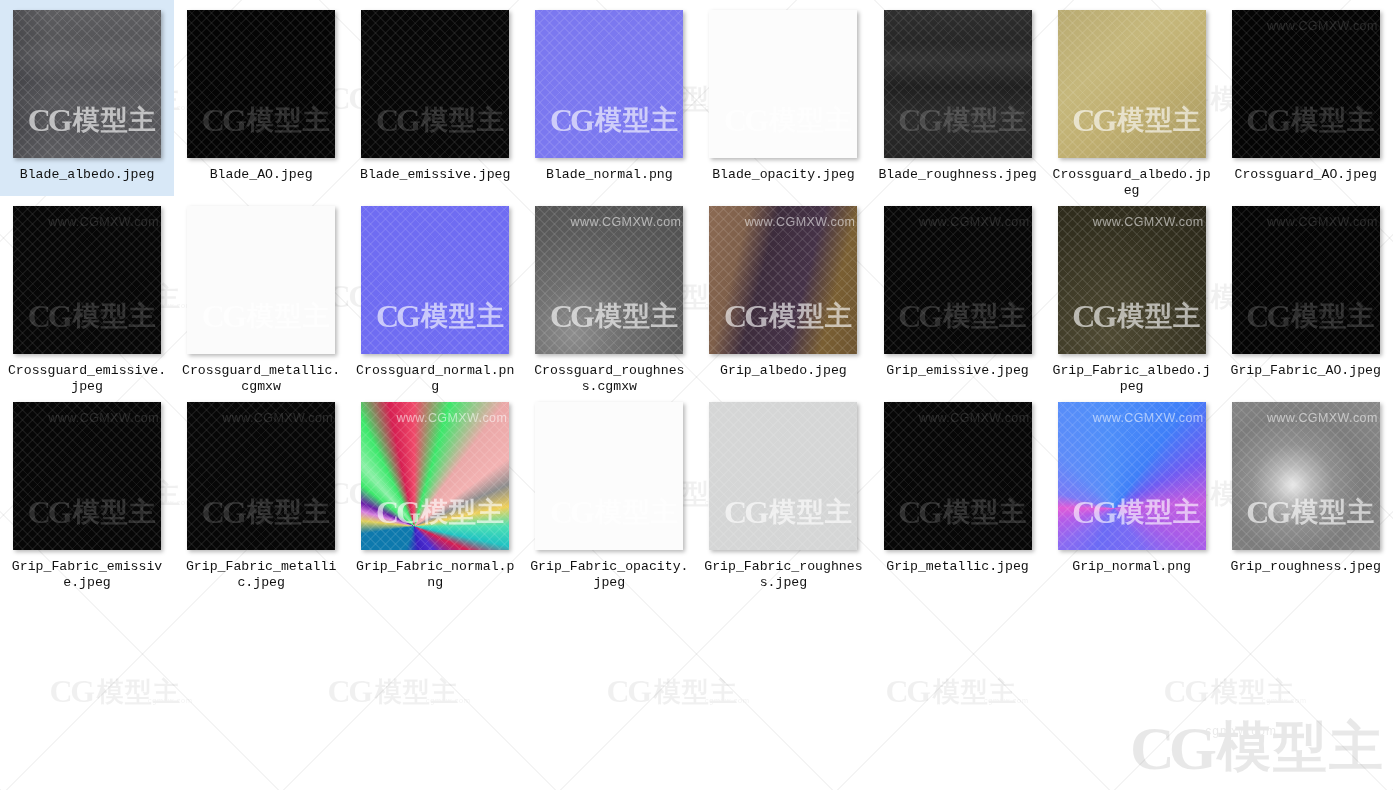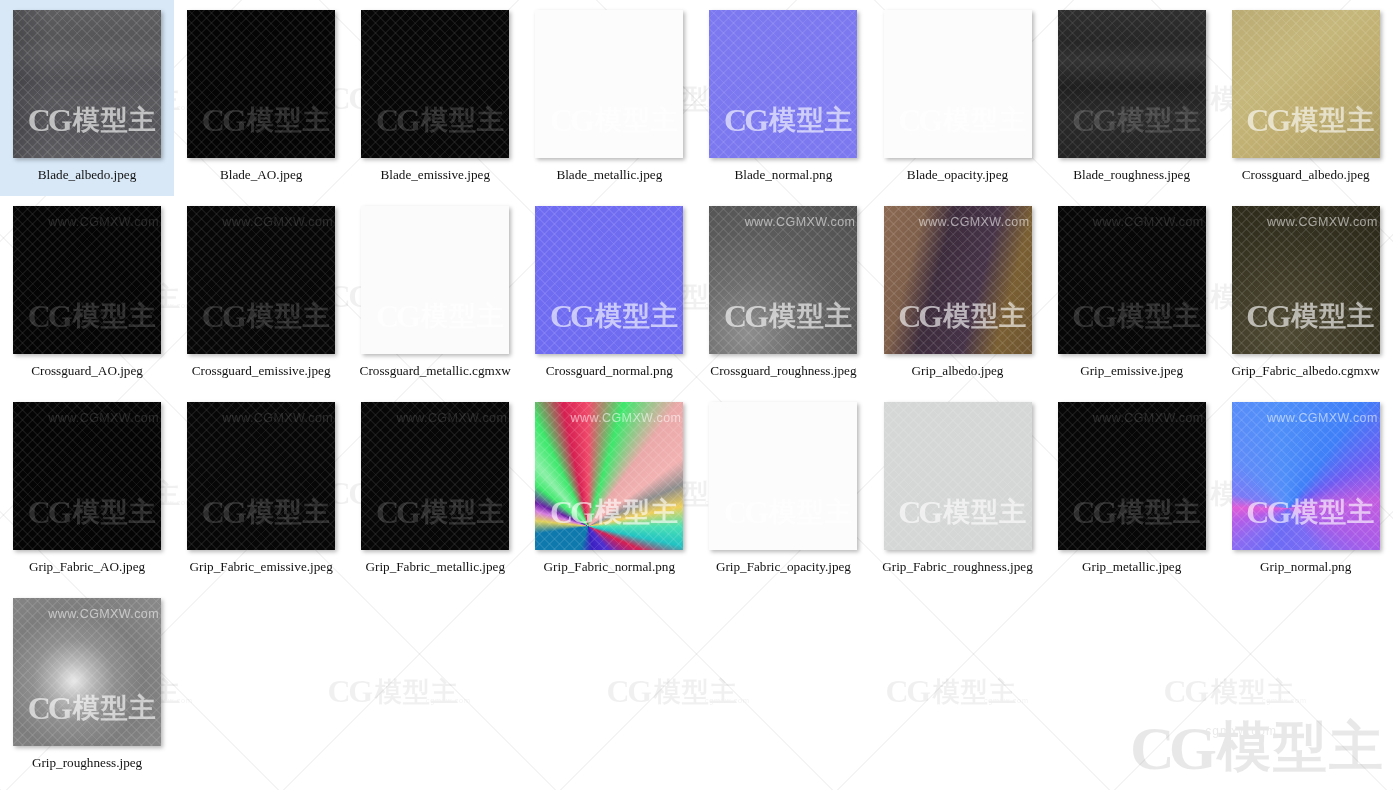--- a/index.html
+++ b/index.html
@@ -97,21 +97,21 @@
     opacity:.55;
   }
   .label{
     margin-top:9px;
     width:166px;
     text-align:center;
     font-size:13.2px;
     line-height:16px;
     color:#111;
     word-break:break-all;
-    font-family:Liberation Serif, serif;
+    font-family:Liberation Mono, monospace;
   }
 </style>
 </head>
 <body>
 
 <div id="wm-diag"></div>
 <div id="wm-logos">
     <div class="wm-logo">
       <span class="cg">CG</span>
       <span class="cn">模型主</span>
@@ -249,266 +249,255 @@
         <div class="t-x" style="opacity: 0.22;"></div>
         <div class="t-logo">
           <span class="cg" style="color:rgba(255,255,255,0.16)">CG</span>
           <span class="cn" style="color:rgba(255,255,255,0.16)">模型主</span>
         </div>
       </div>
       <div class="label">Blade_emissive.jpeg</div>
     </div>
     <div class="cell">
       <div class="thumb-wrap">
+        <div class="thumb" style="background:#7b78f0;"></div>
+        <div class="t-x" style="opacity: 0.3;"></div>
+        <div class="t-logo">
+          <span class="cg" style="color:rgba(255,255,255,0.62)">CG</span>
+          <span class="cn" style="color:rgba(255,255,255,0.62)">模型主</span>
+        </div>
+      </div>
+      <div class="label">Blade_normal.png</div>
+    </div>
+    <div class="cell">
+      <div class="thumb-wrap">
         <div class="thumb" style="background:#fcfcfc;"></div>
         <div class="t-x" style="opacity: 0.3;"></div>
         <div class="t-logo">
           <span class="cg" style="color:rgba(255,255,255,0.62)">CG</span>
           <span class="cn" style="color:rgba(255,255,255,0.62)">模型主</span>
         </div>
       </div>
-      <div class="label">Blade_metallic.jpeg</div>
-    </div>
-    <div class="cell">
-      <div class="thumb-wrap">
-        <div class="thumb" style="background:#7b78f0;"></div>
-        <div class="t-x" style="opacity: 0.3;"></div>
-        <div class="t-logo">
-          <span class="cg" style="color:rgba(255,255,255,0.62)">CG</span>
-          <span class="cn" style="color:rgba(255,255,255,0.62)">模型主</span>
-        </div>
-      </div>
-      <div class="label">Blade_normal.png</div>
+      <div class="label">Blade_opacity.jpeg</div>
+    </div>
+    <div class="cell">
+      <div class="thumb-wrap">
+        <div class="thumb" style="background:linear-gradient(180deg,#2f2f2f 0%,#262626 22%,#333 34%,#1f1f1f 52%,#2b2b2b 70%,#242424 100%);"></div>
+        <div class="t-x" style="opacity: 0.22;"></div>
+        <div class="t-logo">
+          <span class="cg" style="color:rgba(255,255,255,0.16)">CG</span>
+          <span class="cn" style="color:rgba(255,255,255,0.16)">模型主</span>
+        </div>
+      </div>
+      <div class="label">Blade_roughness.jpeg</div>
+    </div>
+    <div class="cell">
+      <div class="thumb-wrap">
+        <div class="thumb" style="background:linear-gradient(140deg,#b9ab72 0%,#c6b87c 35%,#bfae6f 60%,#a99a62 100%);"></div>
+        <div class="t-x" style="opacity: 0.3;"></div>
+        <div class="t-logo">
+          <span class="cg" style="color:rgba(255,255,255,0.62)">CG</span>
+          <span class="cn" style="color:rgba(255,255,255,0.62)">模型主</span>
+        </div>
+      </div>
+      <div class="label">Crossguard_albedo.jpeg</div>
+    </div>
+    <div class="cell">
+      <div class="thumb-wrap">
+        <div class="thumb" style="background:#050505;"></div>
+        <div class="t-x" style="opacity: 0.22;"></div>
+        <div class="t-url" style="color: rgba(255, 255, 255, 0.13);">www.CGMXW.com</div>
+        <div class="t-logo">
+          <span class="cg" style="color:rgba(255,255,255,0.16)">CG</span>
+          <span class="cn" style="color:rgba(255,255,255,0.16)">模型主</span>
+        </div>
+      </div>
+      <div class="label">Crossguard_AO.jpeg</div>
+    </div>
+    <div class="cell">
+      <div class="thumb-wrap">
+        <div class="thumb" style="background:#070707;"></div>
+        <div class="t-x" style="opacity: 0.22;"></div>
+        <div class="t-url" style="color: rgba(255, 255, 255, 0.13);">www.CGMXW.com</div>
+        <div class="t-logo">
+          <span class="cg" style="color:rgba(255,255,255,0.16)">CG</span>
+          <span class="cn" style="color:rgba(255,255,255,0.16)">模型主</span>
+        </div>
+      </div>
+      <div class="label">Crossguard_emissive.jpeg</div>
+    </div>
+    <div class="cell">
+      <div class="thumb-wrap">
+        <div class="thumb" style="background:#fbfbfb;"></div>
+        <div class="t-x" style="opacity: 0.3;"></div>
+        <div class="t-logo">
+          <span class="cg" style="color:rgba(255,255,255,0.62)">CG</span>
+          <span class="cn" style="color:rgba(255,255,255,0.62)">模型主</span>
+        </div>
+      </div>
+      <div class="label">Crossguard_metallic.cgmxw</div>
+    </div>
+    <div class="cell">
+      <div class="thumb-wrap">
+        <div class="thumb" style="background:#6f6cf2;"></div>
+        <div class="t-x" style="opacity: 0.3;"></div>
+        <div class="t-logo">
+          <span class="cg" style="color:rgba(255,255,255,0.62)">CG</span>
+          <span class="cn" style="color:rgba(255,255,255,0.62)">模型主</span>
+        </div>
+      </div>
+      <div class="label">Crossguard_normal.png</div>
+    </div>
+    <div class="cell">
+      <div class="thumb-wrap">
+        <div class="thumb" style="background:radial-gradient(circle at 26% 86%,#8e8e8e 0%,#6e6e6e 30%,#5b5b5b 60%,#4f4f4f 100%);"></div>
+        <div class="t-x" style="opacity: 0.3;"></div>
+        <div class="t-url" style="color: rgba(255, 255, 255, 0.55);">www.CGMXW.com</div>
+        <div class="t-logo">
+          <span class="cg" style="color:rgba(255,255,255,0.62)">CG</span>
+          <span class="cn" style="color:rgba(255,255,255,0.62)">模型主</span>
+        </div>
+      </div>
+      <div class="label">Crossguard_roughness.cgmxw</div>
+    </div>
+    <div class="cell">
+      <div class="thumb-wrap">
+        <div class="thumb" style="background:linear-gradient(105deg,#8c6a53 0%,#7e5f4a 22%,#3d2c3c 38%,#453247 62%,#7a5f33 80%,#6d5430 100%);"></div>
+        <div class="t-x" style="opacity: 0.3;"></div>
+        <div class="t-url" style="color: rgba(255, 255, 255, 0.55);">www.CGMXW.com</div>
+        <div class="t-logo">
+          <span class="cg" style="color:rgba(255,255,255,0.62)">CG</span>
+          <span class="cn" style="color:rgba(255,255,255,0.62)">模型主</span>
+        </div>
+      </div>
+      <div class="label">Grip_albedo.jpeg</div>
+    </div>
+    <div class="cell">
+      <div class="thumb-wrap">
+        <div class="thumb" style="background:#070707;"></div>
+        <div class="t-x" style="opacity: 0.22;"></div>
+        <div class="t-url" style="color: rgba(255, 255, 255, 0.13);">www.CGMXW.com</div>
+        <div class="t-logo">
+          <span class="cg" style="color:rgba(255,255,255,0.16)">CG</span>
+          <span class="cn" style="color:rgba(255,255,255,0.16)">模型主</span>
+        </div>
+      </div>
+      <div class="label">Grip_emissive.jpeg</div>
+    </div>
+    <div class="cell">
+      <div class="thumb-wrap">
+        <div class="thumb" style="background:radial-gradient(circle at 34% 88%,#4f4a33 0%,#413d29 34%,#33301f 66%,#2a2719 100%);"></div>
+        <div class="t-x" style="opacity: 0.3;"></div>
+        <div class="t-url" style="color: rgba(255, 255, 255, 0.55);">www.CGMXW.com</div>
+        <div class="t-logo">
+          <span class="cg" style="color:rgba(255,255,255,0.62)">CG</span>
+          <span class="cn" style="color:rgba(255,255,255,0.62)">模型主</span>
+        </div>
+      </div>
+      <div class="label">Grip_Fabric_albedo.jpeg</div>
+    </div>
+    <div class="cell">
+      <div class="thumb-wrap">
+        <div class="thumb" style="background:#050505;"></div>
+        <div class="t-x" style="opacity: 0.22;"></div>
+        <div class="t-url" style="color: rgba(255, 255, 255, 0.13);">www.CGMXW.com</div>
+        <div class="t-logo">
+          <span class="cg" style="color:rgba(255,255,255,0.16)">CG</span>
+          <span class="cn" style="color:rgba(255,255,255,0.16)">模型主</span>
+        </div>
+      </div>
+      <div class="label">Grip_Fabric_AO.jpeg</div>
+    </div>
+    <div class="cell">
+      <div class="thumb-wrap">
+        <div class="thumb" style="background:#070707;"></div>
+        <div class="t-x" style="opacity: 0.22;"></div>
+        <div class="t-url" style="color: rgba(255, 255, 255, 0.13);">www.CGMXW.com</div>
+        <div class="t-logo">
+          <span class="cg" style="color:rgba(255,255,255,0.16)">CG</span>
+          <span class="cn" style="color:rgba(255,255,255,0.16)">模型主</span>
+        </div>
+      </div>
+      <div class="label">Grip_Fabric_emissive.jpeg</div>
+    </div>
+    <div class="cell">
+      <div class="thumb-wrap">
+        <div class="thumb" style="background:#070707;"></div>
+        <div class="t-x" style="opacity: 0.22;"></div>
+        <div class="t-url" style="color: rgba(255, 255, 255, 0.13);">www.CGMXW.com</div>
+        <div class="t-logo">
+          <span class="cg" style="color:rgba(255,255,255,0.16)">CG</span>
+          <span class="cn" style="color:rgba(255,255,255,0.16)">模型主</span>
+        </div>
+      </div>
+      <div class="label">Grip_Fabric_metallic.jpeg</div>
+    </div>
+    <div class="cell">
+      <div class="thumb-wrap">
+        <div class="thumb" style="background:conic-gradient(from 200deg at 36% 84%, #0e79ad 0deg, #0e79ad 62deg, #e0d05a 76deg, #d77fe0 86deg, #6b1fa8 94deg, #3ce86b 108deg, #8df0a8 120deg, #3ce86b 134deg, #d61f52 148deg, #f04a6a 160deg, #3ce86b 176deg, #eaa8a8 196deg, #f3b2b2 214deg, #8d8d8d 226deg, #f0d05a 238deg, #4be0b4 250deg, #21c3c3 262deg, #d61f52 274deg, #4e2fd0 300deg, #3a1fc0 330deg, #0e79ad 360deg);"></div>
+        <div class="t-x" style="opacity: 0.3;"></div>
+        <div class="t-url" style="color: rgba(255, 255, 255, 0.55);">www.CGMXW.com</div>
+        <div class="t-logo">
+          <span class="cg" style="color:rgba(255,255,255,0.62)">CG</span>
+          <span class="cn" style="color:rgba(255,255,255,0.62)">模型主</span>
+        </div>
+      </div>
+      <div class="label">Grip_Fabric_normal.png</div>
     </div>
     <div class="cell">
       <div class="thumb-wrap">
         <div class="thumb" style="background:#fcfcfc;"></div>
         <div class="t-x" style="opacity: 0.3;"></div>
         <div class="t-logo">
           <span class="cg" style="color:rgba(255,255,255,0.62)">CG</span>
           <span class="cn" style="color:rgba(255,255,255,0.62)">模型主</span>
         </div>
       </div>
-      <div class="label">Blade_opacity.jpeg</div>
-    </div>
-    <div class="cell">
-      <div class="thumb-wrap">
-        <div class="thumb" style="background:linear-gradient(180deg,#2f2f2f 0%,#262626 22%,#333 34%,#1f1f1f 52%,#2b2b2b 70%,#242424 100%);"></div>
-        <div class="t-x" style="opacity: 0.22;"></div>
-        <div class="t-logo">
-          <span class="cg" style="color:rgba(255,255,255,0.16)">CG</span>
-          <span class="cn" style="color:rgba(255,255,255,0.16)">模型主</span>
-        </div>
-      </div>
-      <div class="label">Blade_roughness.jpeg</div>
-    </div>
-    <div class="cell">
-      <div class="thumb-wrap">
-        <div class="thumb" style="background:linear-gradient(140deg,#b9ab72 0%,#c6b87c 35%,#bfae6f 60%,#a99a62 100%);"></div>
-        <div class="t-x" style="opacity: 0.3;"></div>
-        <div class="t-logo">
-          <span class="cg" style="color:rgba(255,255,255,0.62)">CG</span>
-          <span class="cn" style="color:rgba(255,255,255,0.62)">模型主</span>
-        </div>
-      </div>
-      <div class="label">Crossguard_albedo.jpeg</div>
-    </div>
-    <div class="cell">
-      <div class="thumb-wrap">
-        <div class="thumb" style="background:#050505;"></div>
-        <div class="t-x" style="opacity: 0.22;"></div>
-        <div class="t-url" style="color: rgba(255, 255, 255, 0.13);">www.CGMXW.com</div>
-        <div class="t-logo">
-          <span class="cg" style="color:rgba(255,255,255,0.16)">CG</span>
-          <span class="cn" style="color:rgba(255,255,255,0.16)">模型主</span>
-        </div>
-      </div>
-      <div class="label">Crossguard_AO.jpeg</div>
+      <div class="label">Grip_Fabric_opacity.jpeg</div>
+    </div>
+    <div class="cell">
+      <div class="thumb-wrap">
+        <div class="thumb" style="background:#d5d6d6;"></div>
+        <div class="t-x" style="opacity: 0.3;"></div>
+        <div class="t-logo">
+          <span class="cg" style="color:rgba(255,255,255,0.62)">CG</span>
+          <span class="cn" style="color:rgba(255,255,255,0.62)">模型主</span>
+        </div>
+      </div>
+      <div class="label">Grip_Fabric_roughness.jpeg</div>
     </div>
     <div class="cell">
       <div class="thumb-wrap">
         <div class="thumb" style="background:#070707;"></div>
         <div class="t-x" style="opacity: 0.22;"></div>
         <div class="t-url" style="color: rgba(255, 255, 255, 0.13);">www.CGMXW.com</div>
         <div class="t-logo">
           <span class="cg" style="color:rgba(255,255,255,0.16)">CG</span>
           <span class="cn" style="color:rgba(255,255,255,0.16)">模型主</span>
         </div>
       </div>
-      <div class="label">Crossguard_emissive.jpeg</div>
-    </div>
-    <div class="cell">
-      <div class="thumb-wrap">
-        <div class="thumb" style="background:#fbfbfb;"></div>
-        <div class="t-x" style="opacity: 0.3;"></div>
-        <div class="t-logo">
-          <span class="cg" style="color:rgba(255,255,255,0.62)">CG</span>
-          <span class="cn" style="color:rgba(255,255,255,0.62)">模型主</span>
-        </div>
-      </div>
-      <div class="label">Crossguard_metallic.cgmxw</div>
-    </div>
-    <div class="cell">
-      <div class="thumb-wrap">
-        <div class="thumb" style="background:#6f6cf2;"></div>
-        <div class="t-x" style="opacity: 0.3;"></div>
-        <div class="t-logo">
-          <span class="cg" style="color:rgba(255,255,255,0.62)">CG</span>
-          <span class="cn" style="color:rgba(255,255,255,0.62)">模型主</span>
-        </div>
-      </div>
-      <div class="label">Crossguard_normal.png</div>
-    </div>
-    <div class="cell">
-      <div class="thumb-wrap">
-        <div class="thumb" style="background:radial-gradient(circle at 26% 86%,#8e8e8e 0%,#6e6e6e 30%,#5b5b5b 60%,#4f4f4f 100%);"></div>
+      <div class="label">Grip_metallic.jpeg</div>
+    </div>
+    <div class="cell">
+      <div class="thumb-wrap">
+        <div class="thumb" style="background:conic-gradient(from 205deg at 38% 72%, #6b6bf5 0deg, #8a6bf2 30deg, #b45ce8 52deg, #e05cd8 66deg, #7a7af6 80deg, #5f8cf8 110deg, #4f8ff9 150deg, #3f7ff8 190deg, #6f5cf2 215deg, #c25ce0 240deg, #a85ce8 268deg, #7a6bf4 300deg, #6b6bf5 360deg);"></div>
         <div class="t-x" style="opacity: 0.3;"></div>
         <div class="t-url" style="color: rgba(255, 255, 255, 0.55);">www.CGMXW.com</div>
         <div class="t-logo">
           <span class="cg" style="color:rgba(255,255,255,0.62)">CG</span>
           <span class="cn" style="color:rgba(255,255,255,0.62)">模型主</span>
         </div>
       </div>
-      <div class="label">Crossguard_roughness.jpeg</div>
-    </div>
-    <div class="cell">
-      <div class="thumb-wrap">
-        <div class="thumb" style="background:linear-gradient(105deg,#8c6a53 0%,#7e5f4a 22%,#3d2c3c 38%,#453247 62%,#7a5f33 80%,#6d5430 100%);"></div>
+      <div class="label">Grip_normal.png</div>
+    </div>
+    <div class="cell">
+      <div class="thumb-wrap">
+        <div class="thumb" style="background:radial-gradient(circle at 41% 56%,#e8e8e8 0%,#b8b8b8 16%,#8f8f8f 34%,#7c7c7c 58%,#8a8a8a 100%);"></div>
         <div class="t-x" style="opacity: 0.3;"></div>
         <div class="t-url" style="color: rgba(255, 255, 255, 0.55);">www.CGMXW.com</div>
         <div class="t-logo">
           <span class="cg" style="color:rgba(255,255,255,0.62)">CG</span>
           <span class="cn" style="color:rgba(255,255,255,0.62)">模型主</span>
         </div>
       </div>
-      <div class="label">Grip_albedo.jpeg</div>
-    </div>
-    <div class="cell">
-      <div class="thumb-wrap">
-        <div class="thumb" style="background:#070707;"></div>
-        <div class="t-x" style="opacity: 0.22;"></div>
-        <div class="t-url" style="color: rgba(255, 255, 255, 0.13);">www.CGMXW.com</div>
-        <div class="t-logo">
-          <span class="cg" style="color:rgba(255,255,255,0.16)">CG</span>
-          <span class="cn" style="color:rgba(255,255,255,0.16)">模型主</span>
-        </div>
-      </div>
-      <div class="label">Grip_emissive.jpeg</div>
-    </div>
-    <div class="cell">
-      <div class="thumb-wrap">
-        <div class="thumb" style="background:radial-gradient(circle at 34% 88%,#4f4a33 0%,#413d29 34%,#33301f 66%,#2a2719 100%);"></div>
-        <div class="t-x" style="opacity: 0.3;"></div>
-        <div class="t-url" style="color: rgba(255, 255, 255, 0.55);">www.CGMXW.com</div>
-        <div class="t-logo">
-          <span class="cg" style="color:rgba(255,255,255,0.62)">CG</span>
-          <span class="cn" style="color:rgba(255,255,255,0.62)">模型主</span>
-        </div>
-      </div>
-      <div class="label">Grip_Fabric_albedo.cgmxw</div>
-    </div>
-    <div class="cell">
-      <div class="thumb-wrap">
-        <div class="thumb" style="background:#050505;"></div>
-        <div class="t-x" style="opacity: 0.22;"></div>
-        <div class="t-url" style="color: rgba(255, 255, 255, 0.13);">www.CGMXW.com</div>
-        <div class="t-logo">
-          <span class="cg" style="color:rgba(255,255,255,0.16)">CG</span>
-          <span class="cn" style="color:rgba(255,255,255,0.16)">模型主</span>
-        </div>
-      </div>
-      <div class="label">Grip_Fabric_AO.jpeg</div>
-    </div>
-    <div class="cell">
-      <div class="thumb-wrap">
-        <div class="thumb" style="background:#070707;"></div>
-        <div class="t-x" style="opacity: 0.22;"></div>
-        <div class="t-url" style="color: rgba(255, 255, 255, 0.13);">www.CGMXW.com</div>
-        <div class="t-logo">
-          <span class="cg" style="color:rgba(255,255,255,0.16)">CG</span>
-          <span class="cn" style="color:rgba(255,255,255,0.16)">模型主</span>
-        </div>
-      </div>
-      <div class="label">Grip_Fabric_emissive.jpeg</div>
-    </div>
-    <div class="cell">
-      <div class="thumb-wrap">
-        <div class="thumb" style="background:#070707;"></div>
-        <div class="t-x" style="opacity: 0.22;"></div>
-        <div class="t-url" style="color: rgba(255, 255, 255, 0.13);">www.CGMXW.com</div>
-        <div class="t-logo">
-          <span class="cg" style="color:rgba(255,255,255,0.16)">CG</span>
-          <span class="cn" style="color:rgba(255,255,255,0.16)">模型主</span>
-        </div>
-      </div>
-      <div class="label">Grip_Fabric_metallic.jpeg</div>
-    </div>
-    <div class="cell">
-      <div class="thumb-wrap">
-        <div class="thumb" style="background:conic-gradient(from 200deg at 36% 84%, #0e79ad 0deg, #0e79ad 62deg, #e0d05a 76deg, #d77fe0 86deg, #6b1fa8 94deg, #3ce86b 108deg, #8df0a8 120deg, #3ce86b 134deg, #d61f52 148deg, #f04a6a 160deg, #3ce86b 176deg, #eaa8a8 196deg, #f3b2b2 214deg, #8d8d8d 226deg, #f0d05a 238deg, #4be0b4 250deg, #21c3c3 262deg, #d61f52 274deg, #4e2fd0 300deg, #3a1fc0 330deg, #0e79ad 360deg);"></div>
-        <div class="t-x" style="opacity: 0.3;"></div>
-        <div class="t-url" style="color: rgba(255, 255, 255, 0.55);">www.CGMXW.com</div>
-        <div class="t-logo">
-          <span class="cg" style="color:rgba(255,255,255,0.62)">CG</span>
-          <span class="cn" style="color:rgba(255,255,255,0.62)">模型主</span>
-        </div>
-      </div>
-      <div class="label">Grip_Fabric_normal.png</div>
-    </div>
-    <div class="cell">
-      <div class="thumb-wrap">
-        <div class="thumb" style="background:#fcfcfc;"></div>
-        <div class="t-x" style="opacity: 0.3;"></div>
-        <div class="t-logo">
-          <span class="cg" style="color:rgba(255,255,255,0.62)">CG</span>
-          <span class="cn" style="color:rgba(255,255,255,0.62)">模型主</span>
-        </div>
-      </div>
-      <div class="label">Grip_Fabric_opacity.jpeg</div>
-    </div>
-    <div class="cell">
-      <div class="thumb-wrap">
-        <div class="thumb" style="background:#d5d6d6;"></div>
-        <div class="t-x" style="opacity: 0.3;"></div>
-        <div class="t-logo">
-          <span class="cg" style="color:rgba(255,255,255,0.62)">CG</span>
-          <span class="cn" style="color:rgba(255,255,255,0.62)">模型主</span>
-        </div>
-      </div>
-      <div class="label">Grip_Fabric_roughness.jpeg</div>
-    </div>
-    <div class="cell">
-      <div class="thumb-wrap">
-        <div class="thumb" style="background:#070707;"></div>
-        <div class="t-x" style="opacity: 0.22;"></div>
-        <div class="t-url" style="color: rgba(255, 255, 255, 0.13);">www.CGMXW.com</div>
-        <div class="t-logo">
-          <span class="cg" style="color:rgba(255,255,255,0.16)">CG</span>
-          <span class="cn" style="color:rgba(255,255,255,0.16)">模型主</span>
-        </div>
-      </div>
-      <div class="label">Grip_metallic.jpeg</div>
-    </div>
-    <div class="cell">
-      <div class="thumb-wrap">
-        <div class="thumb" style="background:conic-gradient(from 205deg at 38% 72%, #6b6bf5 0deg, #8a6bf2 30deg, #b45ce8 52deg, #e05cd8 66deg, #7a7af6 80deg, #5f8cf8 110deg, #4f8ff9 150deg, #3f7ff8 190deg, #6f5cf2 215deg, #c25ce0 240deg, #a85ce8 268deg, #7a6bf4 300deg, #6b6bf5 360deg);"></div>
-        <div class="t-x" style="opacity: 0.3;"></div>
-        <div class="t-url" style="color: rgba(255, 255, 255, 0.55);">www.CGMXW.com</div>
-        <div class="t-logo">
-          <span class="cg" style="color:rgba(255,255,255,0.62)">CG</span>
-          <span class="cn" style="color:rgba(255,255,255,0.62)">模型主</span>
-        </div>
-      </div>
-      <div class="label">Grip_normal.png</div>
-    </div>
-    <div class="cell">
-      <div class="thumb-wrap">
-        <div class="thumb" style="background:radial-gradient(circle at 41% 56%,#e8e8e8 0%,#b8b8b8 16%,#8f8f8f 34%,#7c7c7c 58%,#8a8a8a 100%);"></div>
-        <div class="t-x" style="opacity: 0.3;"></div>
-        <div class="t-url" style="color: rgba(255, 255, 255, 0.55);">www.CGMXW.com</div>
-        <div class="t-logo">
-          <span class="cg" style="color:rgba(255,255,255,0.62)">CG</span>
-          <span class="cn" style="color:rgba(255,255,255,0.62)">模型主</span>
-        </div>
-      </div>
       <div class="label">Grip_roughness.jpeg</div>
     </div>
   </div>
 
 </body></html>

